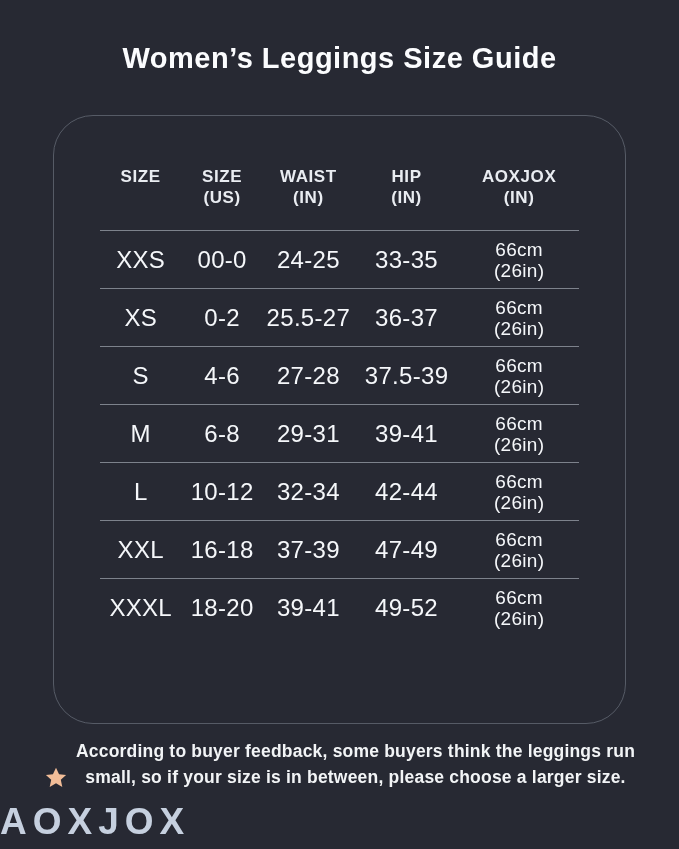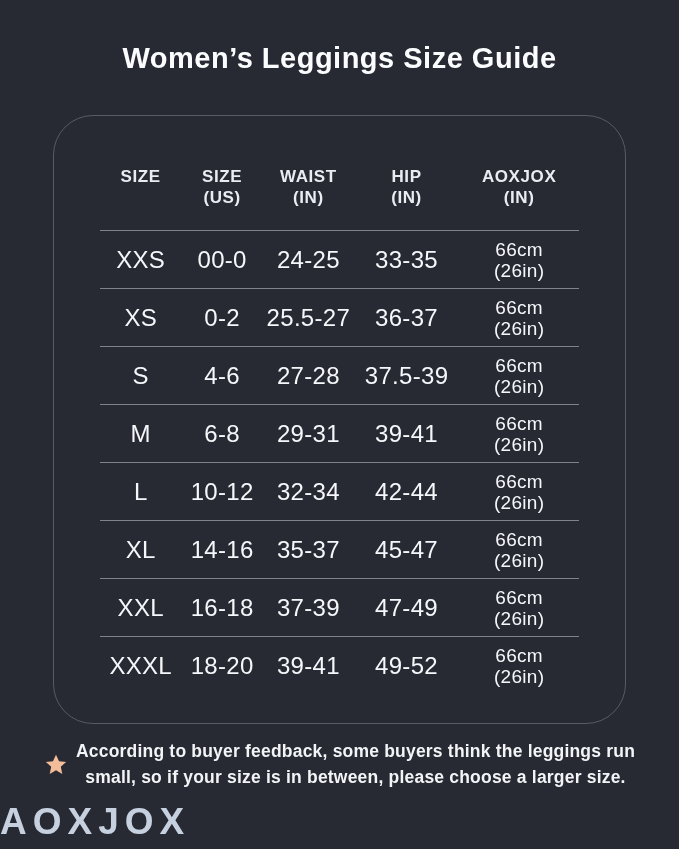--- a/index.html
+++ b/index.html
@@ -62,21 +62,21 @@
     font-weight: normal;
     color: #f5f7fa;
     letter-spacing: 0.3px;
   }
   td.inseam { font-size: 19px; }
   td.inseam .in-line { display: block; line-height: 21px; }
   .note {
     margin-top: 14px;
     display: flex;
     justify-content: center;
-    align-items: center;
+    align-items: flex-end;
   }
   .note .star {
     width: 24px;
     height: 24px;
     margin: 1px 8px 0 0;
     flex: 0 0 auto;
   }
   .note-text {
     text-align: center;
     font-size: 17.5px;
@@ -179,30 +179,20 @@
           <td>L</td>
           <td>10-12</td>
           <td>32-34</td>
           <td>42-44</td>
           <td class="inseam">
             <span class="in-line">66cm</span>
             <span class="in-line">(26in)</span>
           </td>
         </tr>
         <tr>
-          <td>XL</td>
-          <td>14-16</td>
-          <td>35-37</td>
-          <td>45-47</td>
-          <td class="inseam">
-            <span class="in-line">66cm</span>
-            <span class="in-line">(26in)</span>
-          </td>
-        </tr>
-        <tr>
           <td>XXL</td>
           <td>16-18</td>
           <td>37-39</td>
           <td>47-49</td>
           <td class="inseam">
             <span class="in-line">66cm</span>
             <span class="in-line">(26in)</span>
           </td>
         </tr>
         <tr>

